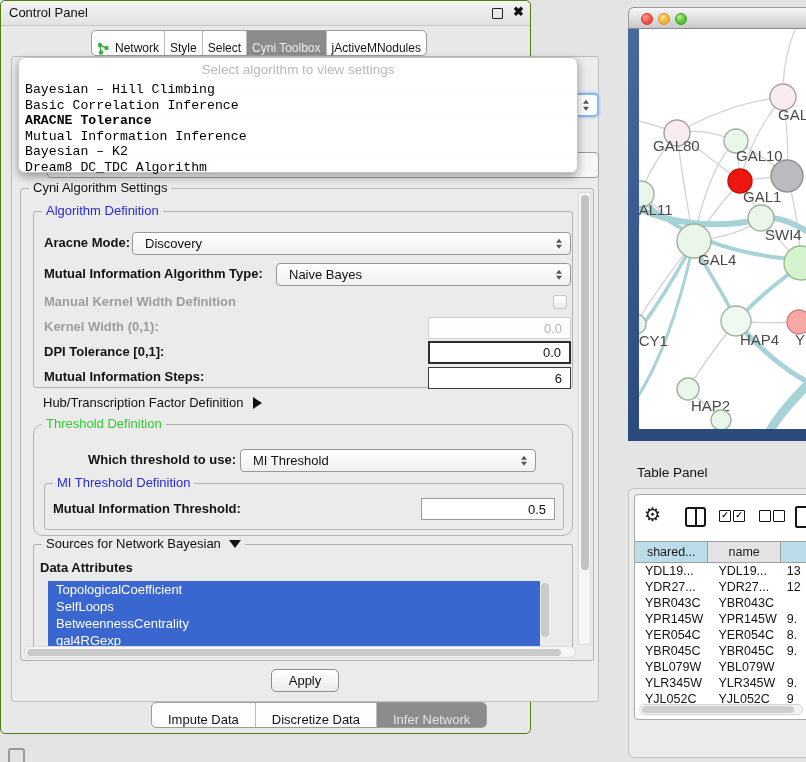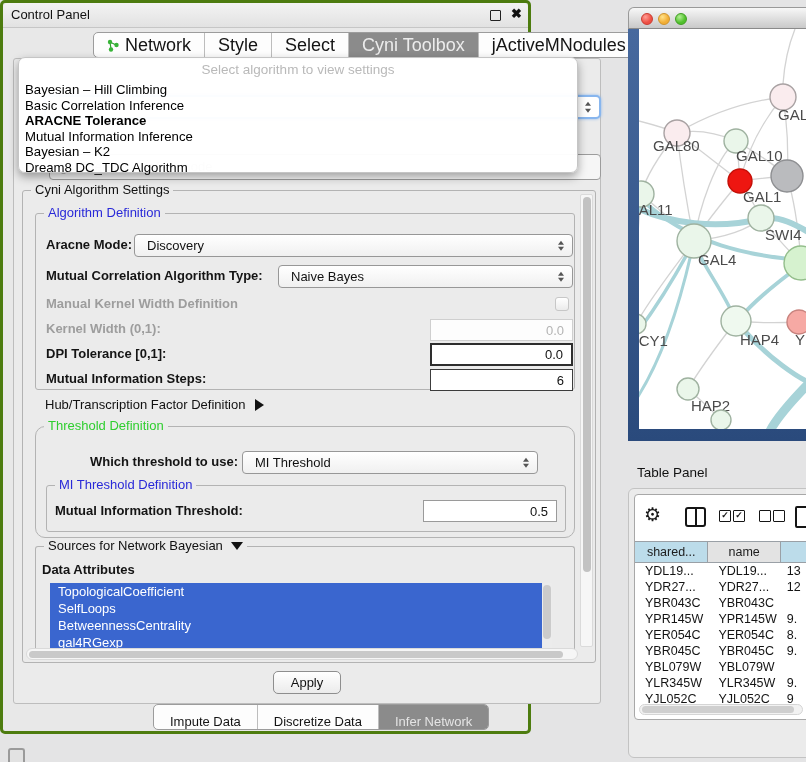--- a/index.html
+++ b/index.html
@@ -1,26 +1,26 @@
 <!DOCTYPE html>
 <html><head>
 <meta charset="utf-8">
 <style>
   html,body{margin:0;padding:0;}
   body{width:806px;height:762px;overflow:hidden;font-family:"Liberation Sans",sans-serif;-webkit-font-smoothing:antialiased;}
   .page{position:relative;width:806px;height:762px;background:#e4e4e5;overflow:hidden;}
 
   
-  .cp{position:absolute;left:0;top:7;width:531px;height:734px;background:#e8e8e8;border:3px solid #4d7c0f;border-radius:5px;box-sizing:border-box;}
+  .cp{position:absolute;left:0;top:7;width:531px;height:734px;background:#e8e8e8;border:1px solid #4d7c0f;border-radius:5px;box-sizing:border-box;}
   .cp-titlebar{position:absolute;left:0;top:0;right:0;height:24px;background:linear-gradient(#f3f3f3,#e2e2e2);border-bottom:1px solid #c6c6c6;border-radius:5px 5px 0 0;}
   .cp-title{position:absolute;left:8px;top:0;line-height:24px;font-size:13px;color:#111;}
   .float-ic{position:absolute;right:27px;top:7px;width:9px;height:9px;border:1.6px solid #222;border-radius:1px;cursor:pointer;}
   .close-ic{position:absolute;right:6px;top:3px;font-size:13px;font-weight:bold;color:#111;cursor:pointer;}
   .cp-tabs{position:absolute;left:90px;top:29px;height:24px;display:flex;background:#fdfdfd;border:1px solid #9c9c9c;border-radius:5px;overflow:hidden;}
-  .cp-tab{display:flex;align-items:center;padding:0 13px;font-size:18px;color:#141414;border-left:1px solid #bdbdbd;cursor:pointer;white-space:nowrap;}
+  .cp-tab{display:flex;align-items:flex-end;padding:0 5px;font-size:12px;color:#141414;border-left:1px solid #bdbdbd;cursor:pointer;white-space:nowrap;}
   .cp-tab:first-child{border-left:none;}
   .cp-tab.sel{background:#8b8b8b;color:#ececec;}
   .cp-tab svg{margin-right:5px;}
 
   .cp-body{position:absolute;left:10px;top:55px;width:588px;height:646px;background:#ebebeb;border:1px solid #bdbdbd;border-radius:3px;box-sizing:border-box;}
 
   
   .focus-frag{position:absolute;left:30px;top:36px;width:557px;height:24px;background:#fff;border:2px solid #88b6ee;box-shadow:0 0 3px #88b6ee;border-radius:5px;box-sizing:border-box;z-index:1;}
   .bg-combo{position:absolute;left:35px;top:95px;width:552px;height:26px;background:#f6f6f6;border:1px solid #9c9c9c;border-radius:4px;box-sizing:border-box;z-index:1;color:#a8a8a8;font-size:13px;line-height:24px;padding-left:10px;}
 
@@ -64,21 +64,21 @@
 
   .bottom-tabs{position:absolute;left:150px;top:701px;height:24px;display:flex;background:#fdfdfd;border:1px solid #9c9c9c;border-radius:5px;overflow:hidden;}
   .btab{display:flex;align-items:center;padding:16px 16px;font-size:13px;color:#141414;border-left:1px solid #bdbdbd;cursor:pointer;white-space:nowrap;}
   .btab:first-child{border-left:none;}
   .btab.sel{background:#8b8b8b;color:#e4e4e4;}
 
   
   .dropdown{position:absolute;left:18px;top:57px;width:560px;height:116px;background:rgba(255,255,255,0.97);border:1px solid #c5c5c5;border-radius:7px;box-shadow:0 4px 10px rgba(0,0,0,0.35);z-index:50;box-sizing:border-box;}
   .dd-prompt{position:absolute;left:0;right:0;top:4px;text-align:center;font-size:13.5px;color:#b9b9b9;}
   .dd-items{position:absolute;left:4px;top:24px;right:4px;}
-  .dd-item{height:15.5px;line-height:15.5px;font-size:13.2px;color:#000;padding-left:2px;white-space:nowrap;cursor:pointer;}
+  .dd-item{height:15.5px;line-height:15.5px;font-size:13.2px;color:#000;padding-left:2px;white-space:nowrap;cursor:pointer;font-family:Liberation Mono, monospace;}
   .dd-item.bold{font-weight:bold;}
 
   
   .net{position:absolute;left:628px;top:7px;width:186px;height:434px;}
   .net-titlebar{position:absolute;left:0;top:0;right:0;height:22px;background:linear-gradient(#f7f7f7,#c9c9c9);border:1px solid #999;border-bottom:1px solid #8a8a8a;border-radius:6px 0 0 0;box-sizing:border-box;}
   .tl{position:absolute;top:5px;width:12px;height:12px;border-radius:50%;box-sizing:border-box;cursor:pointer;}
   .tl.red{left:12px;background:radial-gradient(circle at 35% 30%,#ff9d94,#ee4f43 60%);border:1px solid #ca3a30;}
   .tl.yel{left:29px;background:radial-gradient(circle at 35% 30%,#ffe28a,#f2ae35 60%);border:1px solid #cf932a;}
   .tl.grn{left:46px;background:radial-gradient(circle at 35% 30%,#b4f096,#50c02c 60%);border:1px solid #3f9e22;}
   .net-frame{position:absolute;left:0;top:22px;right:0;bottom:0;background:linear-gradient(180deg,#47699e,#2a4a7c);}
@@ -169,21 +169,21 @@
 
           <span class="lbl" style="left:10px;top:20px;">Aracne Mode:</span>
           <div class="combo" style="left:98px;top:20px;width:439px;">
             <span>Discovery</span>
             <span class="arrows">
                 <span class="tri-up"></span>
                 <span class="tri-dn"></span>
               </span>
           </div>
 
-          <span class="lbl" style="left:10px;top:51px;">Mutual Correlation Algorithm Type:</span>
+          <span class="lbl" style="left:10px;top:51px;">Mutual Information Algorithm Type:</span>
           <div class="combo" style="left:242px;top:51px;width:295px;">
             <span>Naive Bayes</span>
             <span class="arrows">
                 <span class="tri-up"></span>
                 <span class="tri-dn"></span>
               </span>
           </div>
 
           <span class="lbl dis" style="left:10px;top:79px;">Manual Kernel Width Definition</span>
           <span class="chk" style="left:519px;top:83px;"></span>

